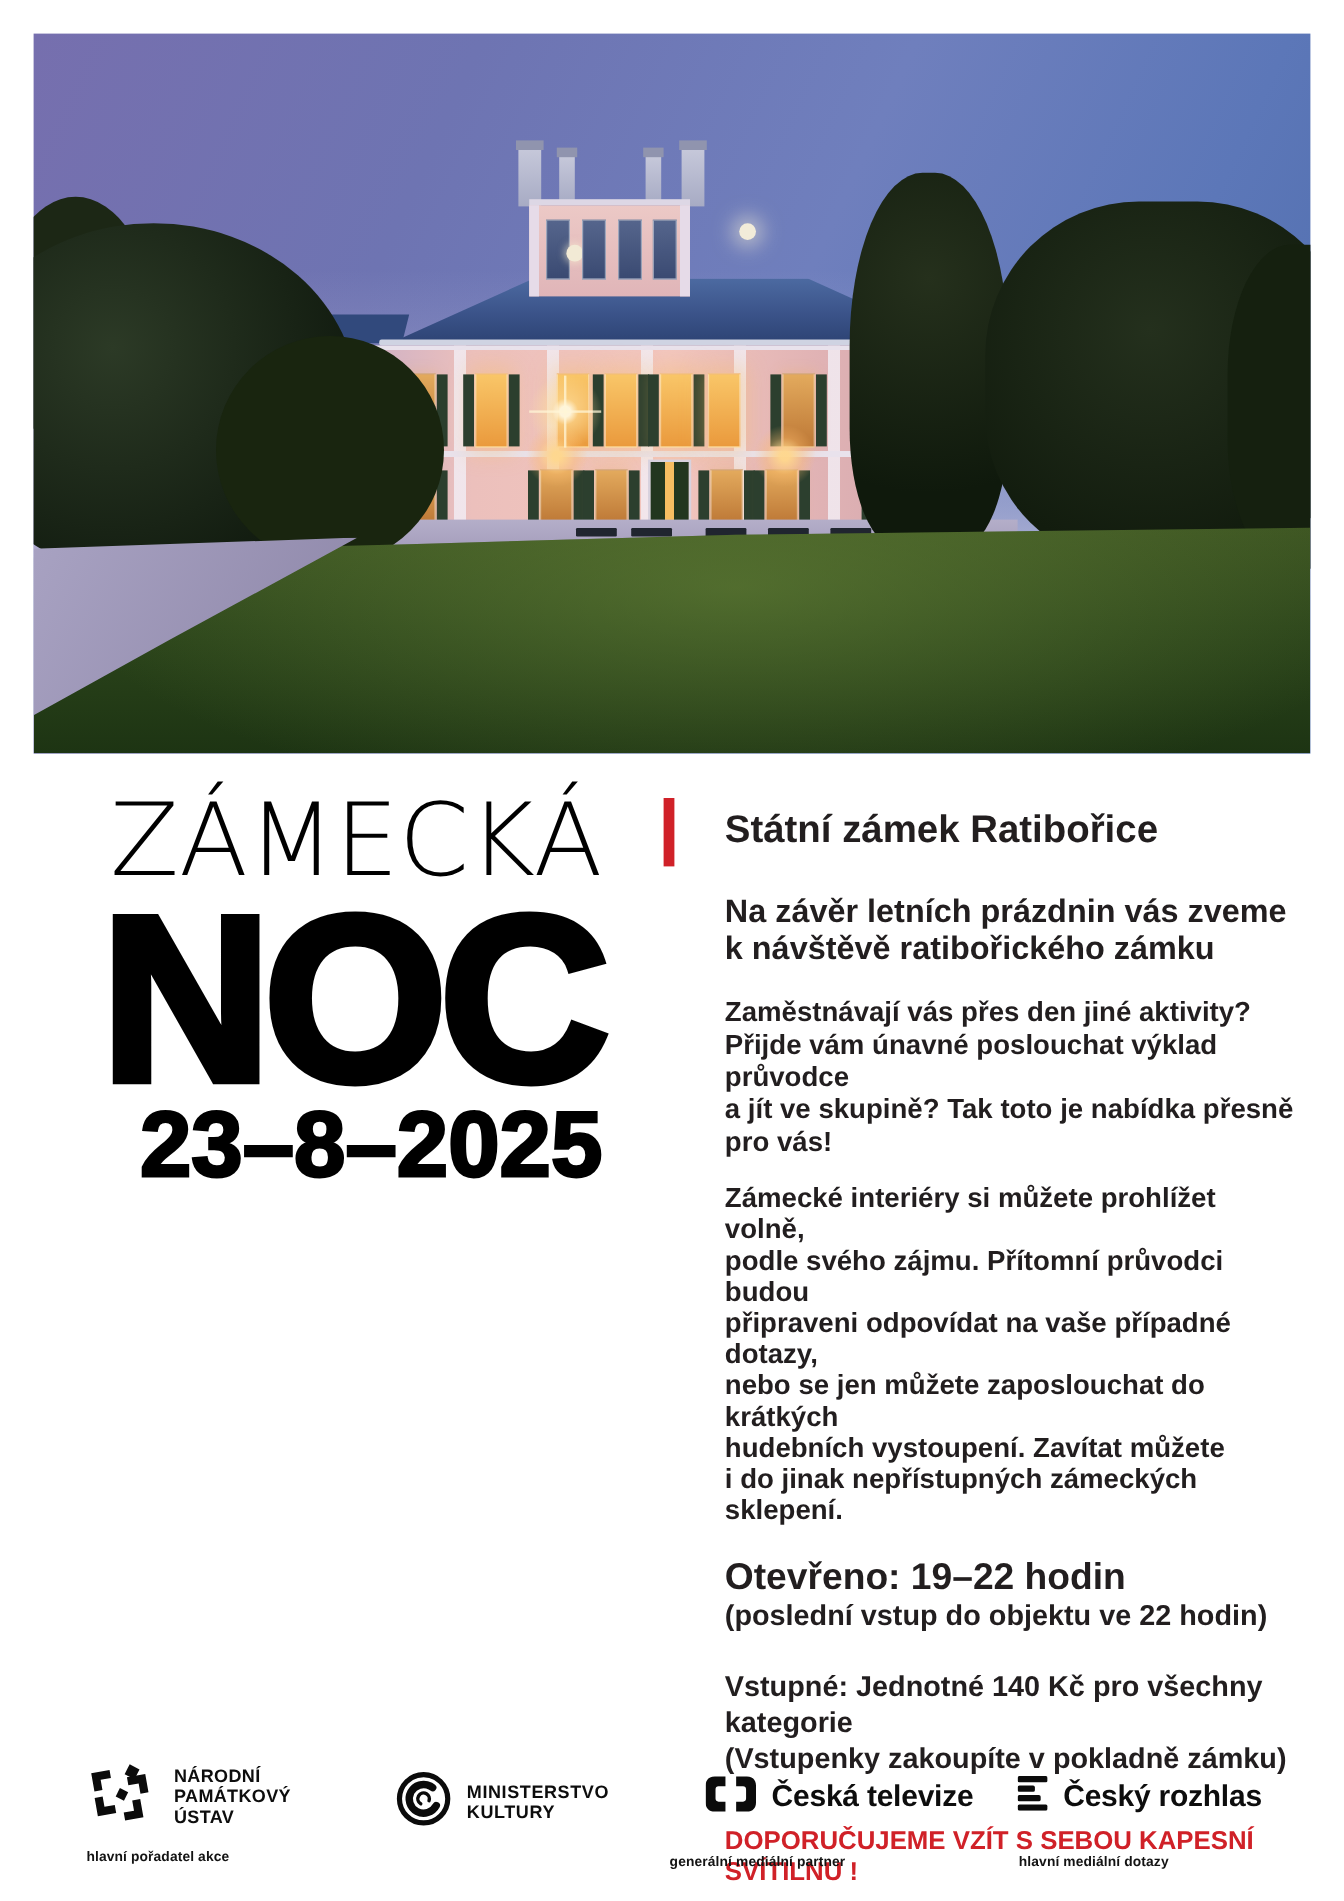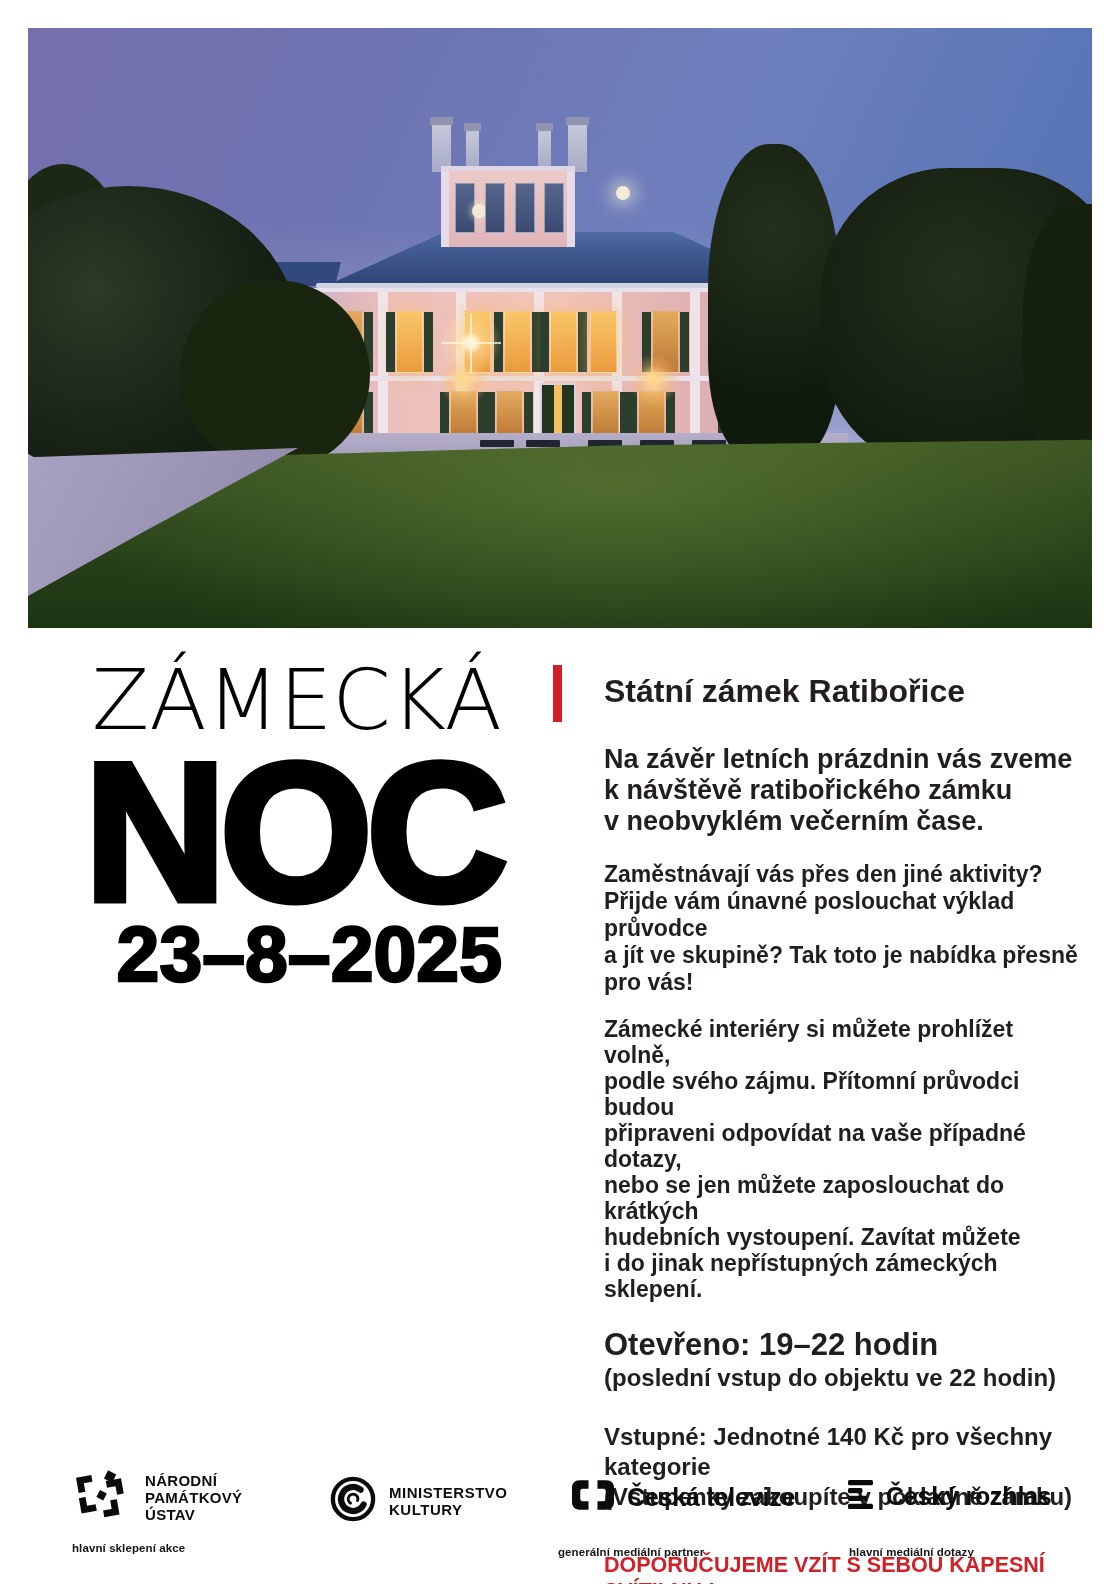--- a/index.html
+++ b/index.html
@@ -120,21 +120,21 @@
   .para2{margin-top:20px;font-size:23px;line-height:26px;font-weight:bold;}
   .opening-heading{margin:26px 0 0;font-size:31px;line-height:34px;font-weight:bold;}
   .opening-note{margin:2px 0 0;font-size:24px;line-height:28px;font-weight:bold;}
   .price{margin:30px 0 16px;font-size:24px;line-height:30px;font-weight:bold;}
   .warn-main{margin:40px 0 0;font-size:21.5px;line-height:26px;font-weight:bold;color:var(--accent-red,#d02128);}
 
   
   .partner{position:absolute;display:flex;align-items:center;gap:13px;color:#0d0d0d;}
   .p-npu{left:70px;top:1464px;}
   .p-mk{left:330px;top:1476px;}
-  .p-ct{left:572px;top:1480px;}
+  .p-ct{left:588px;top:1480px;}
   .p-cro{left:848px;top:1480px;}
   .logo-name-sm{font-size:15px;line-height:17px;font-weight:bold;letter-spacing:.3px;}
   .logo-name-lg{font-size:25px;font-weight:bold;letter-spacing:-0.2px;}
   .caption{position:absolute;font-size:11.5px;font-weight:bold;color:#131313;letter-spacing:.1px;}
   .cap-npu{left:72px;top:1542px;}
   .cap-ct{left:558px;top:1546px;}
   .cap-cro{left:849px;top:1546px;}
 </style>
 </head>
 <body>
@@ -217,21 +217,20 @@
     <div class="t-date">23–8–2025</div>
   </div>
 
   <div class="red-bar"></div>
   <div class="details">
     <h1 class="venue-heading">Státní zámek Ratibořice</h1>
 
     <p class="lead">
       <span class="line">Na závěr letních prázdnin vás zveme</span>
       <span class="line">k návštěvě ratibořického zámku</span>
-      <span class="line">v neobvyklém večerním čase.</span>
     </p>
 
     <p class="para">
       <span class="line">Zaměstnávají vás přes den jiné aktivity?</span>
       <span class="line">Přijde vám únavné poslouchat výklad průvodce</span>
       <span class="line">a jít ve skupině? Tak toto je nabídka přesně</span>
       <span class="line">pro vás!</span>
     </p>
 
     <p class="para para2">
@@ -304,17 +303,17 @@
       <svg width="25" height="29" viewBox="0 0 26 30" fill="#0b0b0b">
         <rect x="0" y="0" width="26" height="5.4" rx="1.6"></rect>
         <rect x="0" y="8.2" width="15" height="5.4" rx="1.6"></rect>
         <rect x="0" y="16.4" width="20" height="5.4" rx="1.6"></rect>
         <rect x="0" y="24.6" width="26" height="5.4" rx="1.6"></rect>
       </svg>
     </span>
     <span class="logo-name-lg">Český rozhlas</span>
   </div>
 
-  <div class="caption cap-npu">hlavní sklepení akce</div>
+  <div class="caption cap-npu">hlavní pořadatel akce</div>
   <div class="caption cap-ct">generální mediální partner</div>
   <div class="caption cap-cro">hlavní mediální dotazy</div>
 
 </div>
 
 </body></html>

